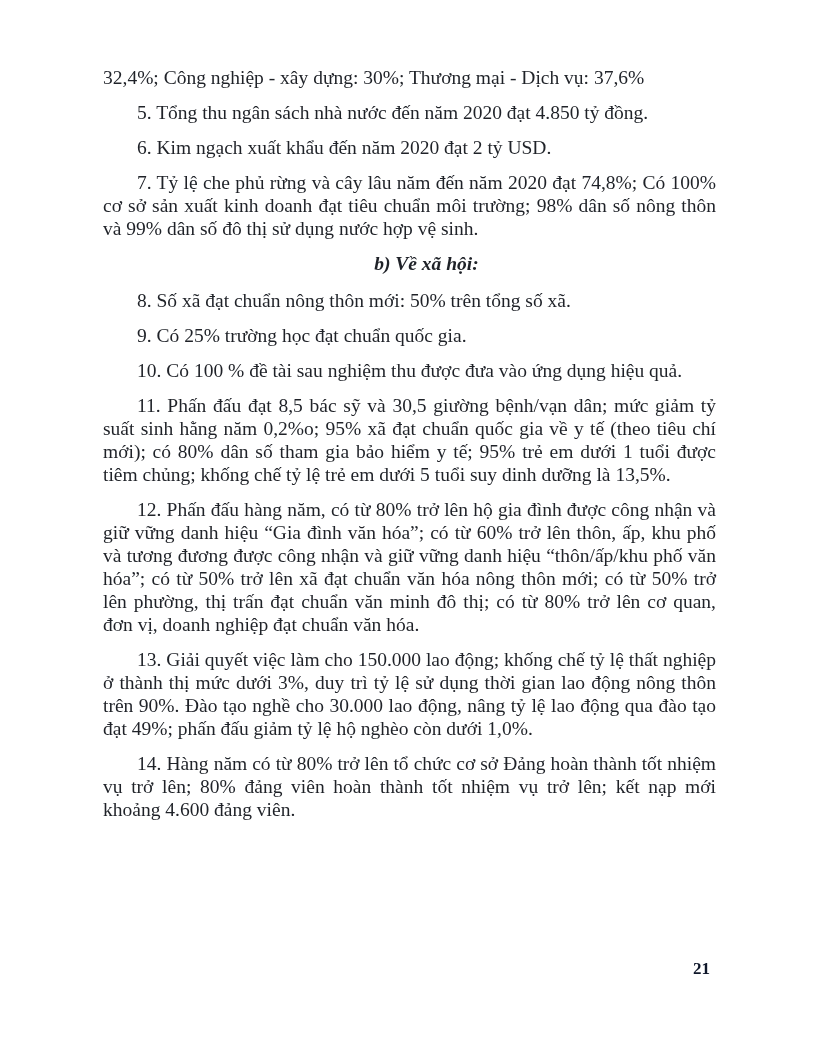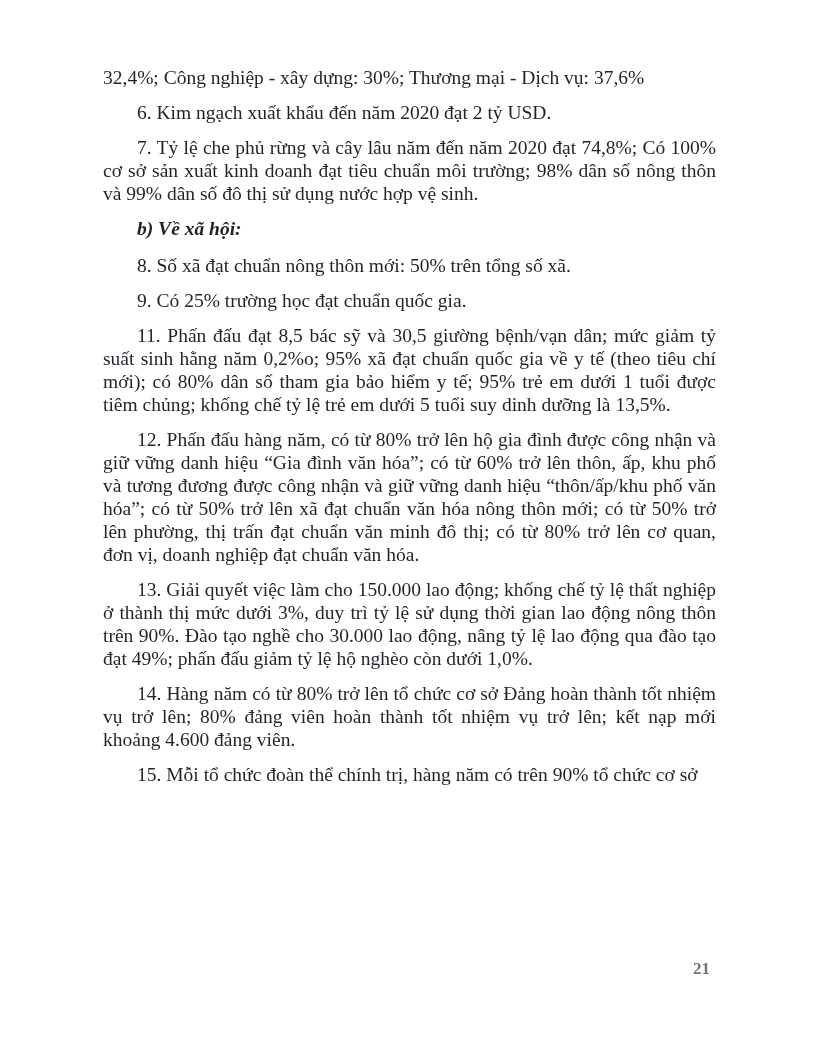--- a/index.html
+++ b/index.html
@@ -28,43 +28,44 @@
   .para {
     margin: 0 0 12px 0;
     text-indent: 34px;
   }
   .para.no-indent {
     text-indent: 0;
   }
   .para.heading {
     font-weight: bold;
     font-style: italic;
-    text-align: left;
+    text-align: center;
     margin: 2px 0 14px 0;
   }
   .page-number {
     position: absolute;
     right: 106px;
     top: 959px;
     font-size: 17px;
     font-weight: bold;
-    color: #737373;
+    color: #0f172a;
   }
 </style>
 </head>
 <body>
 
 <div class="page">
   <div class="content">
     <p class="para no-indent">32,4%; Công nghiệp - xây dựng: 30%; Thương mại - Dịch vụ: 37,6%</p>
+    <p class="para">5. Tổng thu ngân sách nhà nước đến năm 2020 đạt 4.850 tỷ đồng.</p>
     <p class="para">6. Kim ngạch xuất khẩu đến năm 2020 đạt 2 tỷ USD.</p>
     <p class="para">7. Tỷ lệ che phủ rừng và cây lâu năm đến năm 2020 đạt 74,8%; Có 100% cơ sở sản xuất kinh doanh đạt tiêu chuẩn môi trường; 98% dân số nông thôn và 99% dân số đô thị sử dụng nước hợp vệ sinh.</p>
     <p class="para heading">b) Về xã hội:</p>
     <p class="para">8. Số xã đạt chuẩn nông thôn mới: 50% trên tổng số xã.</p>
     <p class="para">9. Có 25% trường học đạt chuẩn quốc gia.</p>
+    <p class="para">10. Có 100 % đề tài sau nghiệm thu được đưa vào ứng dụng hiệu quả.</p>
     <p class="para">11. Phấn đấu đạt 8,5 bác sỹ và 30,5 giường bệnh/vạn dân; mức giảm tỷ suất sinh hằng năm 0,2%o; 95% xã đạt chuẩn quốc gia về y tế (theo tiêu chí mới); có 80% dân số tham gia bảo hiểm y tế; 95% trẻ em dưới 1 tuổi được tiêm chủng; khống chế tỷ lệ trẻ em dưới 5 tuổi suy dinh dưỡng là 13,5%.</p>
     <p class="para">12. Phấn đấu hàng năm, có từ 80% trở lên hộ gia đình được công nhận và giữ vững danh hiệu “Gia đình văn hóa”; có từ 60% trở lên thôn, ấp, khu phố và tương đương được công nhận và giữ vững danh hiệu “thôn/ấp/khu phố văn hóa”; có từ 50% trở lên xã đạt chuẩn văn hóa nông thôn mới; có từ 50% trở lên phường, thị trấn đạt chuẩn văn minh đô thị; có từ 80% trở lên cơ quan, đơn vị, doanh nghiệp đạt chuẩn văn hóa.</p>
     <p class="para">13. Giải quyết việc làm cho 150.000 lao động; khống chế tỷ lệ thất nghiệp ở thành thị mức dưới 3%, duy trì tỷ lệ sử dụng thời gian lao động nông thôn trên 90%. Đào tạo nghề cho 30.000 lao động, nâng tỷ lệ lao động qua đào tạo đạt 49%; phấn đấu giảm tỷ lệ hộ nghèo còn dưới 1,0%.</p>
     <p class="para">14. Hàng năm có từ 80% trở lên tổ chức cơ sở Đảng hoàn thành tốt nhiệm vụ trở lên; 80% đảng viên hoàn thành tốt nhiệm vụ trở lên; kết nạp mới khoảng 4.600 đảng viên.</p>
-    <p class="para">15. Mỗi tổ chức đoàn thể chính trị, hàng năm có trên 90% tổ chức cơ sở</p>
   </div>
   <div class="page-number">21</div>
 </div>
 
 </body></html>

